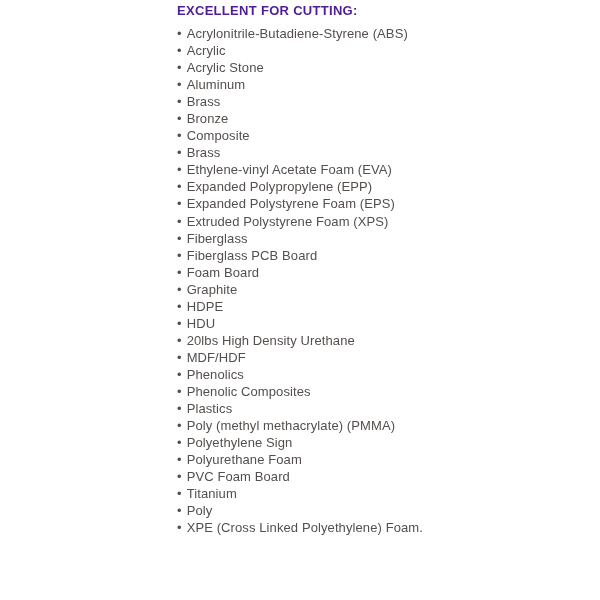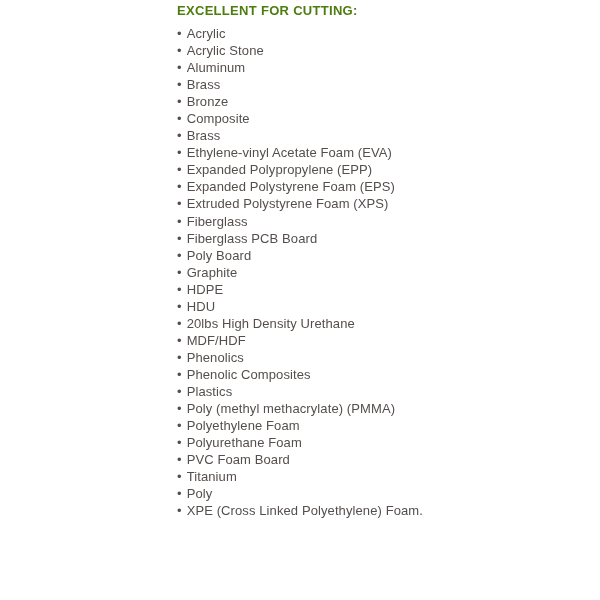--- a/index.html
+++ b/index.html
@@ -16,21 +16,21 @@
   .content {
     box-sizing: border-box;
     padding: 4px 10px 0 177px;
   }
   .section-title {
     margin: 0 0 7px 0;
     font-size: 13px;
     line-height: 14px;
     font-weight: 700;
     letter-spacing: 0.3px;
-    color: #4d7c0f;
+    color: #4c1d95;
   }
   .materials-list {
     margin: 0;
     padding: 0;
     list-style: none;
   }
   .materials-list li {
     font-size: 13px;
     line-height: 17.05px;
     letter-spacing: 0.1px;
@@ -42,43 +42,44 @@
     margin-right: 5px;
     color: #544f4c;
   }
 </style>
 </head>
 <body>
 
 <div class="content">
   <h3 class="section-title">EXCELLENT FOR CUTTING:</h3>
   <ul class="materials-list">
+      <li><span class="bullet">•</span><span>Acrylonitrile-Butadiene-Styrene (ABS)</span></li>
       <li><span class="bullet">•</span><span>Acrylic</span></li>
       <li><span class="bullet">•</span><span>Acrylic Stone</span></li>
       <li><span class="bullet">•</span><span>Aluminum</span></li>
       <li><span class="bullet">•</span><span>Brass</span></li>
       <li><span class="bullet">•</span><span>Bronze</span></li>
       <li><span class="bullet">•</span><span>Composite</span></li>
       <li><span class="bullet">•</span><span>Brass</span></li>
       <li><span class="bullet">•</span><span>Ethylene-vinyl Acetate Foam (EVA)</span></li>
       <li><span class="bullet">•</span><span>Expanded Polypropylene (EPP)</span></li>
       <li><span class="bullet">•</span><span>Expanded Polystyrene Foam (EPS)</span></li>
       <li><span class="bullet">•</span><span>Extruded Polystyrene Foam (XPS)</span></li>
       <li><span class="bullet">•</span><span>Fiberglass</span></li>
       <li><span class="bullet">•</span><span>Fiberglass PCB Board</span></li>
-      <li><span class="bullet">•</span><span>Poly Board</span></li>
+      <li><span class="bullet">•</span><span>Foam Board</span></li>
       <li><span class="bullet">•</span><span>Graphite</span></li>
       <li><span class="bullet">•</span><span>HDPE</span></li>
       <li><span class="bullet">•</span><span>HDU</span></li>
       <li><span class="bullet">•</span><span>20lbs High Density Urethane</span></li>
       <li><span class="bullet">•</span><span>MDF/HDF</span></li>
       <li><span class="bullet">•</span><span>Phenolics</span></li>
       <li><span class="bullet">•</span><span>Phenolic Composites</span></li>
       <li><span class="bullet">•</span><span>Plastics</span></li>
       <li><span class="bullet">•</span><span>Poly (methyl methacrylate) (PMMA)</span></li>
-      <li><span class="bullet">•</span><span>Polyethylene Foam</span></li>
+      <li><span class="bullet">•</span><span>Polyethylene Sign</span></li>
       <li><span class="bullet">•</span><span>Polyurethane Foam</span></li>
       <li><span class="bullet">•</span><span>PVC Foam Board</span></li>
       <li><span class="bullet">•</span><span>Titanium</span></li>
       <li><span class="bullet">•</span><span>Poly</span></li>
       <li><span class="bullet">•</span><span>XPE (Cross Linked Polyethylene) Foam.</span></li>
     </ul>
 </div>
 
 </body></html>

